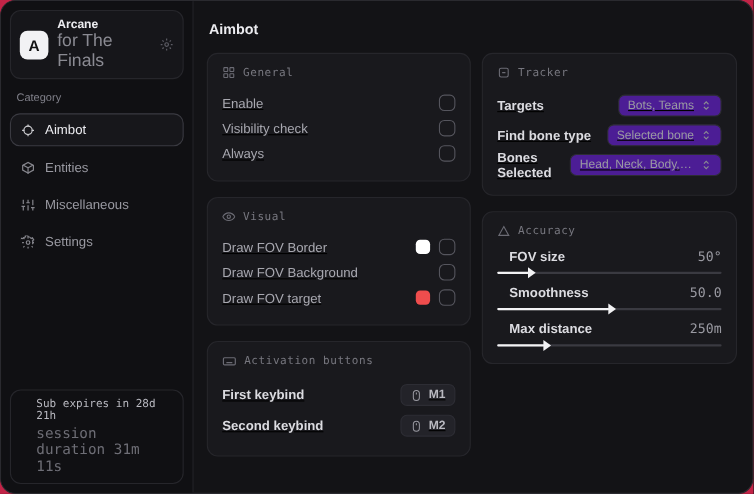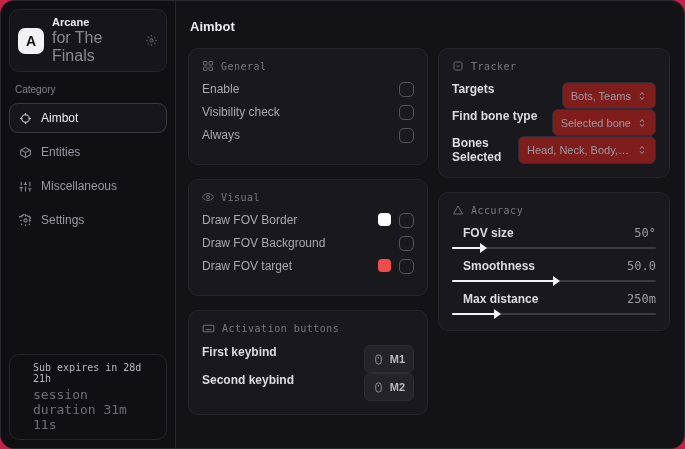--- a/index.html
+++ b/index.html
@@ -84,22 +84,23 @@
   }
   .card-head {
     display: flex; align-items: center; gap: 7px;
     color: #77777f; font-size: 10px;
     font-family: "DejaVu Sans Mono", monospace;
     letter-spacing: .5px;
     margin-bottom: 10px;
   }
   .card-head .cicon { display: flex; color: #6b6b74; }
   .row {
-    display: flex; 
+    display: flex; align-items: center;
     min-height: 23px;
+    text-decoration: underline;
   }
   .row .lbl { flex: 1; font-size: 12px; color: #a8a8b0; }
   .row .lbl.bright { color: #dcdce1; font-weight: bold; }
   .checkbox {
     width: 15px; height: 15px;
     border: 1.5px solid #55555d;
     border-radius: 5px;
     background: transparent;
   }
   .swatch {
@@ -109,21 +110,21 @@
   }
   .kbadge, .dropdown {
     display: flex; align-items: center; gap: 6px;
     background: #232329;
     border: 1px solid #2d2d34;
     border-radius: 6px;
     padding: 3px 8px;
     color: #b9b9c0; font-size: 11px; font-weight: bold;
   }
   .dropdown {
-    background: #7f1d1d;
+    background: #4c1d95;
     color: #9a9aa2; font-weight: normal;
     max-width: 160px;
   }
   .dropdown .dd-text { white-space: nowrap; overflow: hidden; text-overflow: ellipsis; }
   .dropdown .chev { display: flex; color: #8a8a92; }
   .kbadge .micon { display: flex; color: #9a9aa2; }
   
   .slider-block { margin-bottom: 10px; }
   .slider-top { display: flex; align-items: center; margin-bottom: 7px; padding-left: 11px; }
   .slider-top .lbl { flex: 1; font-size: 12px; color: #dcdce1; font-weight: bold; }

